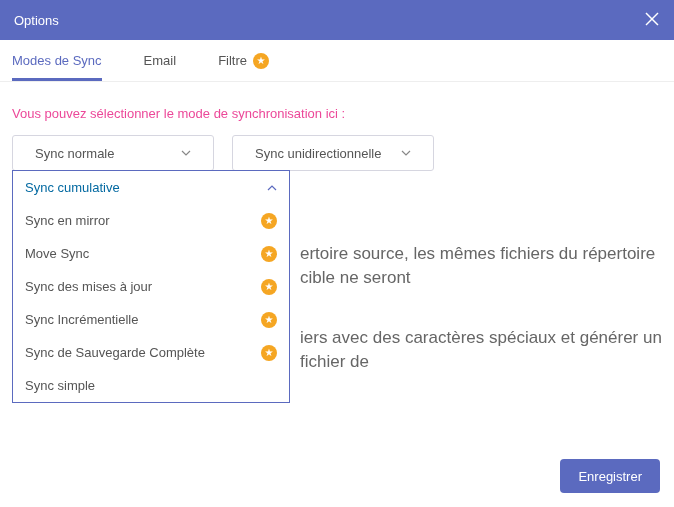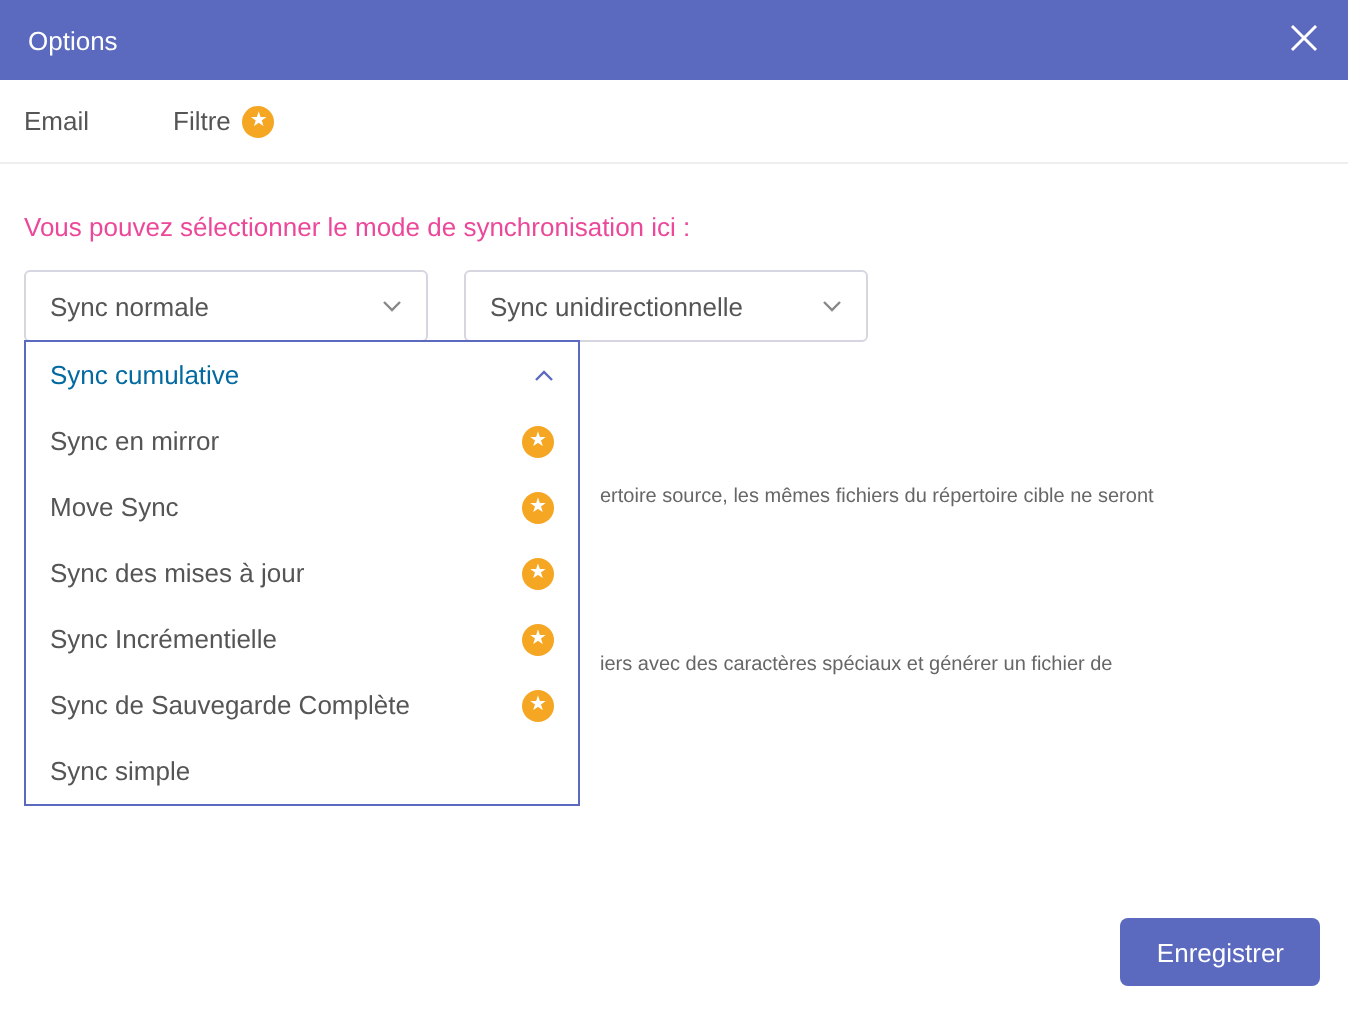--- a/index.html
+++ b/index.html
@@ -10,50 +10,53 @@
 
   .tabs { display: flex; padding: 0 12px; border-bottom: 1px solid #eee; height: 42px; align-items: center; gap: 42px;}
   .tab { font-size: 13px; padding: 12px 0; cursor: pointer; color: #555; position: relative; display: flex; align-items: center; gap: 6px;}
   .tab.active { color: #5b6abf; }
   .tab.active::after { content: ""; position: absolute; bottom: -1px; left: 0; right: 0; height: 3px; background: #5b6abf; }
 
   .content { padding: 24px 12px 0 12px; position: relative; }
   .instruction { font-size: 13px; color: #ec4899; margin-bottom: 14px; }
 
   .selects-row { display: flex; gap: 18px; margin-bottom: 18px; }
-  .select { border: 1px solid #d6d6e0; border-radius: 3px; height: 36px; display: flex; align-items: center; padding: 0 12px; justify-content: space-between; cursor: pointer; background: #fff; font-size: 13px; color: #555;}
+  .select { border: 1px solid #d6d6e0; border-radius: 3px; height: 36px; display: flex; align-items: center; padding: 0 22px; justify-content: space-between; cursor: pointer; background: #fff; font-size: 13px; color: #555;}
   .select.left { width: 202px; }
   .select.right { width: 202px; }
   .chevron { width: 10px; height: 10px; }
 
   .dropdown { position: absolute; left: 12px; top: 88px; width: 278px; border: 1px solid #5b6abf; background: #fff; z-index: 5; }
   .dropdown-option { display: flex; align-items: center; justify-content: space-between; height: 33px; padding: 0 12px; cursor: pointer; font-size: 13px; color: #555;}
   .dropdown-option.selected { color: #0369a1; }
 
   .badge { display: inline-flex; align-items: center; justify-content: center; width: 16px; height: 16px; border-radius: 50%; background: #f5a623; color: #fff; font-size: 10px; line-height: 1;}
 
-  .bgtext { position: absolute; left: 300px; font-size: 10px; color: #666; line-height: 1.4; }
+  .bgtext { position: absolute; left: 300px; font-size: 17px; color: #666; line-height: 1.4; }
 
   .footer { position: absolute; right: 14px; bottom: 14px; }
   .save-btn { background: #5b6abf; color: #fff; border: none; border-radius: 4px; height: 34px; padding: 0 18px; font-size: 13px; cursor: pointer; }
 </style>
 </head>
 <body>
 
 <div class="titlebar">
   <span>Options</span>
   <span>
     <svg class="close-icon" viewBox="0 0 16 16" stroke="#fff" stroke-width="1.5" fill="none">
       <line x1="2" y1="2" x2="14" y2="14"></line>
         <line x1="14" y1="2" x2="2" y2="14"></line>
     </svg>
   </span>
 </div>
 
 <div class="tabs">
+  <div class="tab active">
+    <span>Modes de Sync</span>
+  </div>
   <div class="tab">
     <span>Email</span>
   </div>
   <div class="tab">
     <span>Filtre</span>
     <span class="badge">★</span>
   </div>
 </div>
 
 <div class="content">

